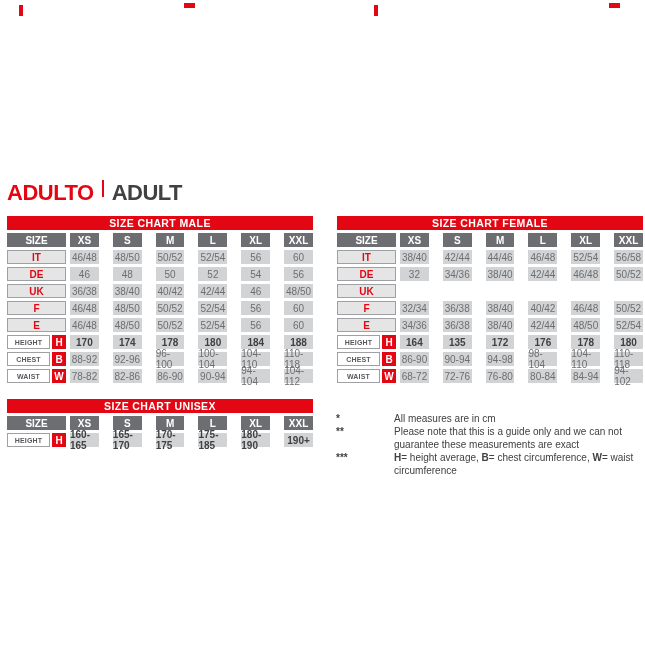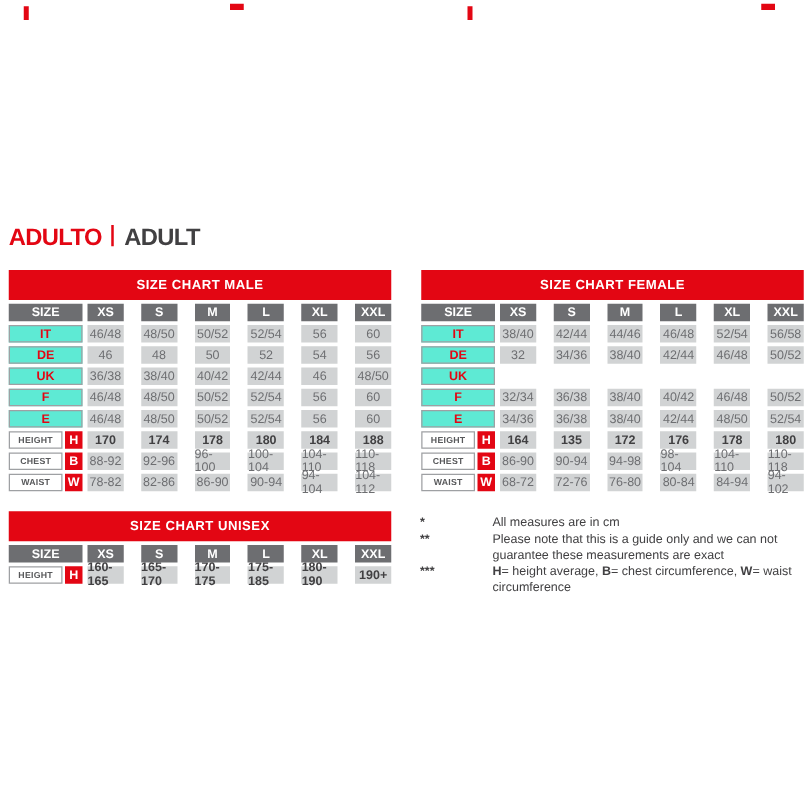--- a/index.html
+++ b/index.html
@@ -6,45 +6,45 @@
   #app{position:relative;width:645px;height:645px;background:#ffffff;
        font-family:"Liberation Sans",sans-serif;overflow:hidden;}
 
   
   .mark{position:absolute;background:#e30613;}
   .mark-v{width:4px;height:11px;}
   .mark-h{width:11px;height:5px;}
 
   
   .page-title{position:absolute;left:7px;top:180px;display:flex;
-              font-size:19px;font-weight:bold;letter-spacing:-0.5px;color:#414042;}
+              font-size:22px;font-weight:bold;letter-spacing:-0.5px;color:#414042;}
   .title-primary{color:#e30613;}
   .title-sep{display:inline-block;width:2px;height:17px;background:#e30613;margin:0 8px;}
 
   
   .size-table{position:absolute;width:306px;}
   .t-male{left:7px;top:216px;}
   .t-female{left:337px;top:216px;}
-  .t-unisex{left:7px;top:409px;}
-
-  .tbl-title{height:24px;background:#e30613;color:#ffffff;font-weight:bold;
+  .t-unisex{left:7px;top:399px;}
+
+  .tbl-title{height:14px;background:#e30613;color:#ffffff;font-weight:bold;
              font-size:10.5px;letter-spacing:0.4px;display:flex;align-items:center;justify-content:center;}
 
   .row{display:flex;height:14px;margin-top:3px;}
   .lab{width:59px;margin-right:4px;box-sizing:border-box;}
   .cells{display:flex;flex:1;gap:12px;}
   .cell{flex:1;background:#d1d3d4;color:#6d6e71;font-size:10px;
         display:flex;align-items:center;justify-content:center;}
   .cell + .cell{margin-left:2px;}
 
   .hdr .lab{background:#6d6e71;color:#fff;font-weight:bold;font-size:10px;
             display:flex;align-items:center;justify-content:center;}
   .hdr .cell{background:#6d6e71;color:#ffffff;font-weight:bold;}
 
-  .size-lab{background:#5eead4;border:1px solid #9ea0a3;color:#e30613;font-weight:bold;
+  .size-lab{background:#e5e5e5;border:1px solid #9ea0a3;color:#e30613;font-weight:bold;
             font-size:10px;display:flex;align-items:center;justify-content:center;}
 
   .mlab{display:flex;width:59px;margin-right:4px;}
   .mname{flex:1;background:#ffffff;border:1px solid #9ea0a3;color:#58595b;font-weight:bold;
          font-size:7px;letter-spacing:0.2px;display:flex;align-items:center;justify-content:center;
          box-sizing:border-box;margin-right:2px;}
   .badge{width:14px;background:#e30613;color:#ffffff;font-weight:bold;font-size:10px;
          display:flex;align-items:center;justify-content:center;}
 
   .bold-vals .cell{font-weight:bold;color:#414042;}

